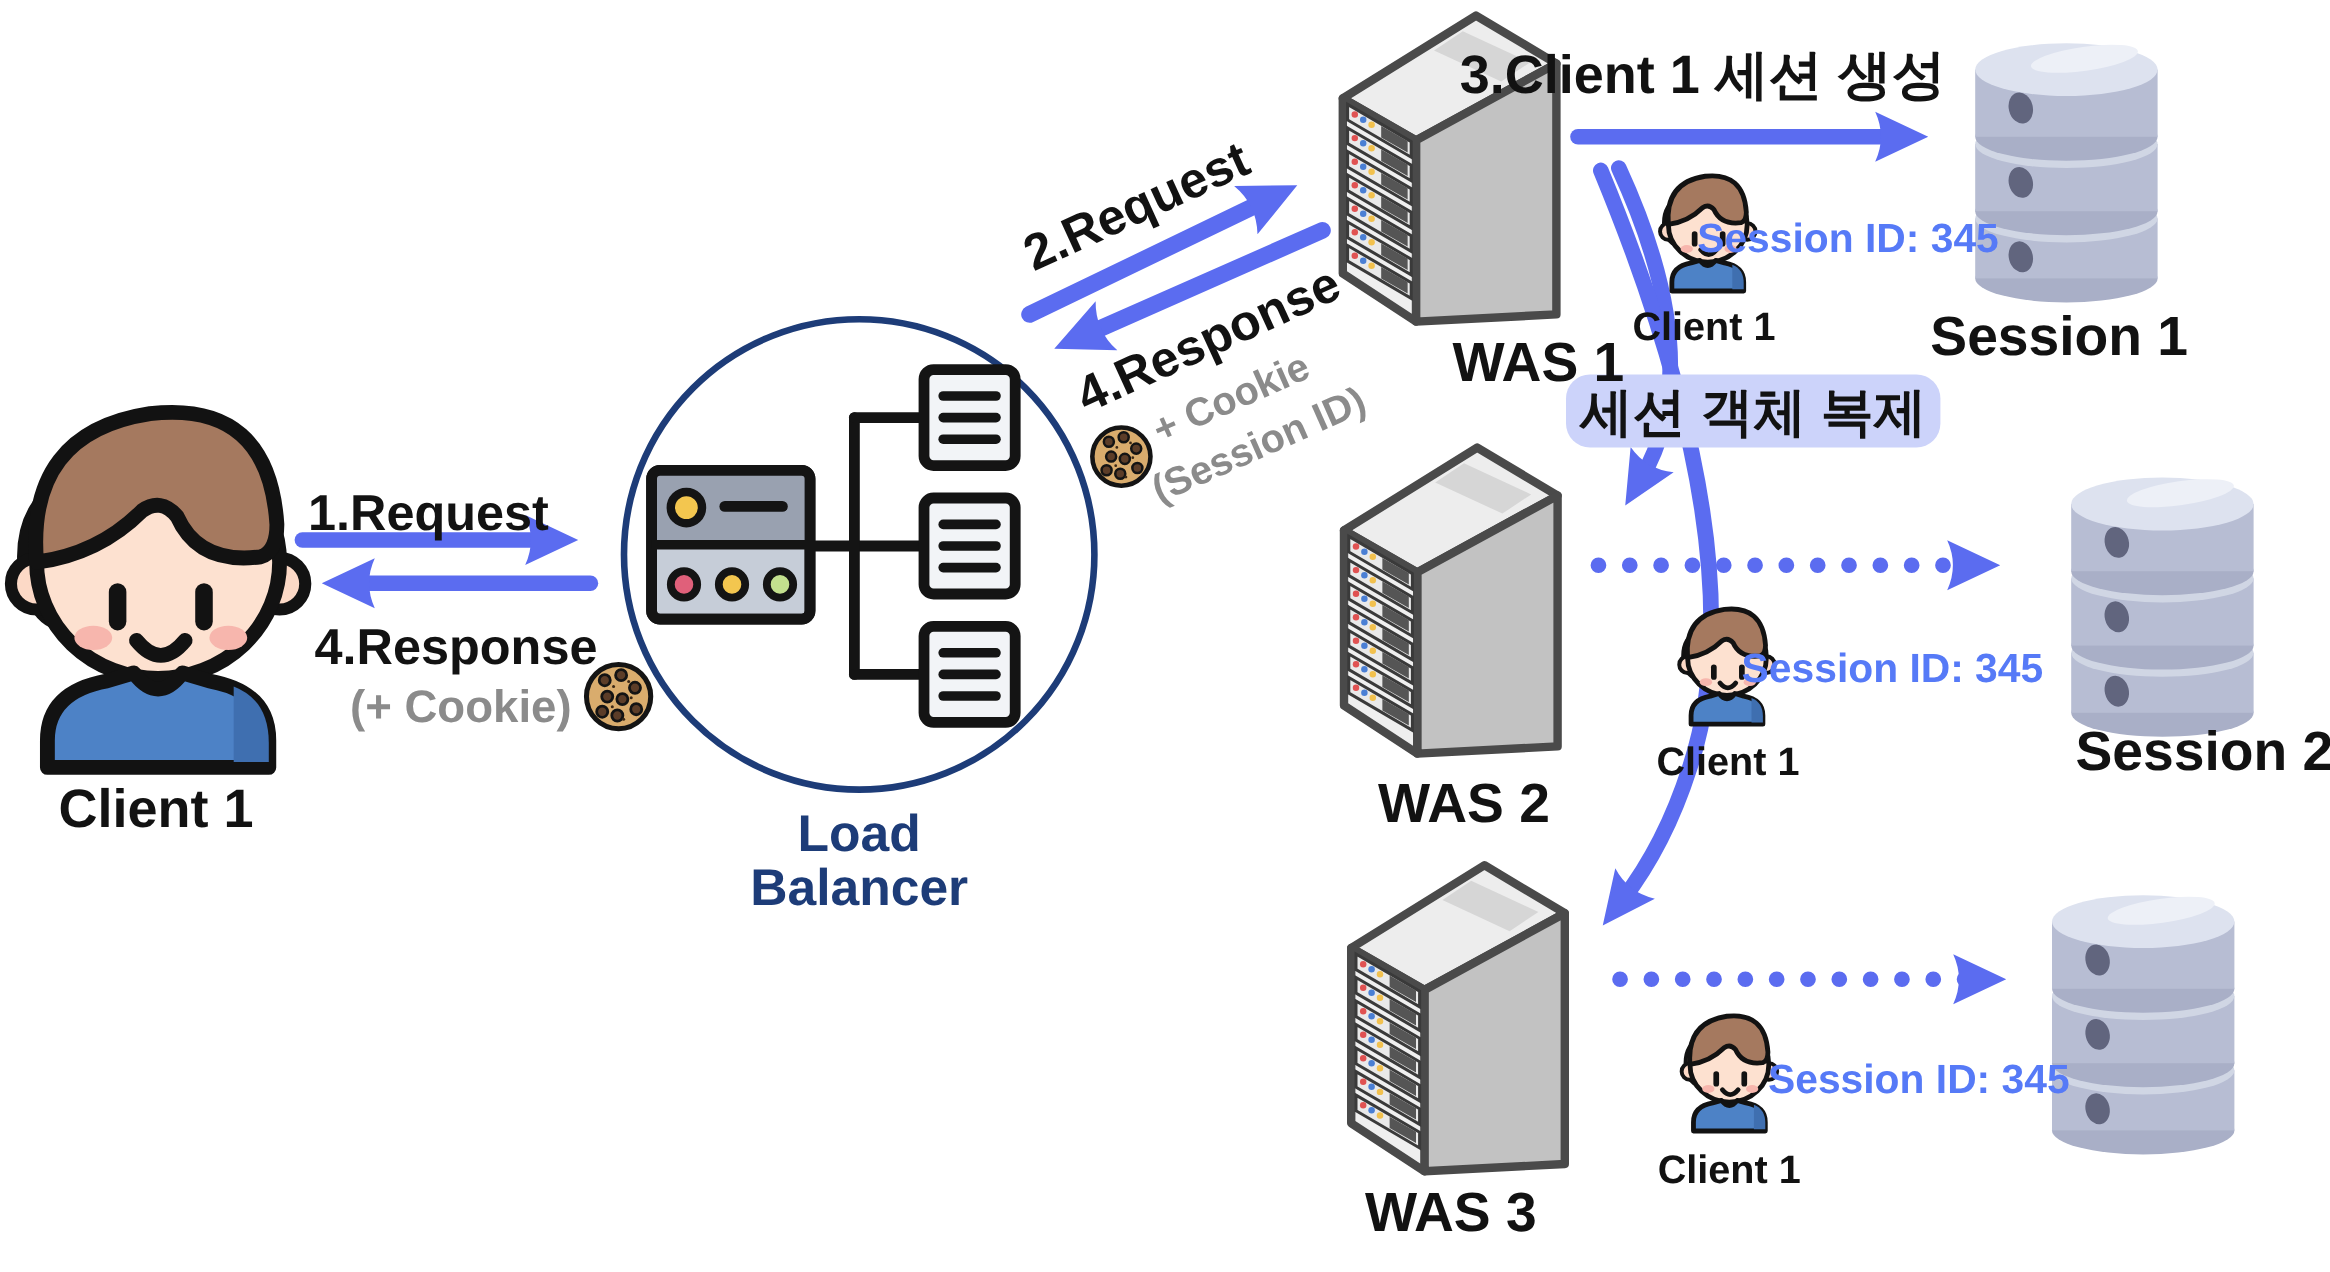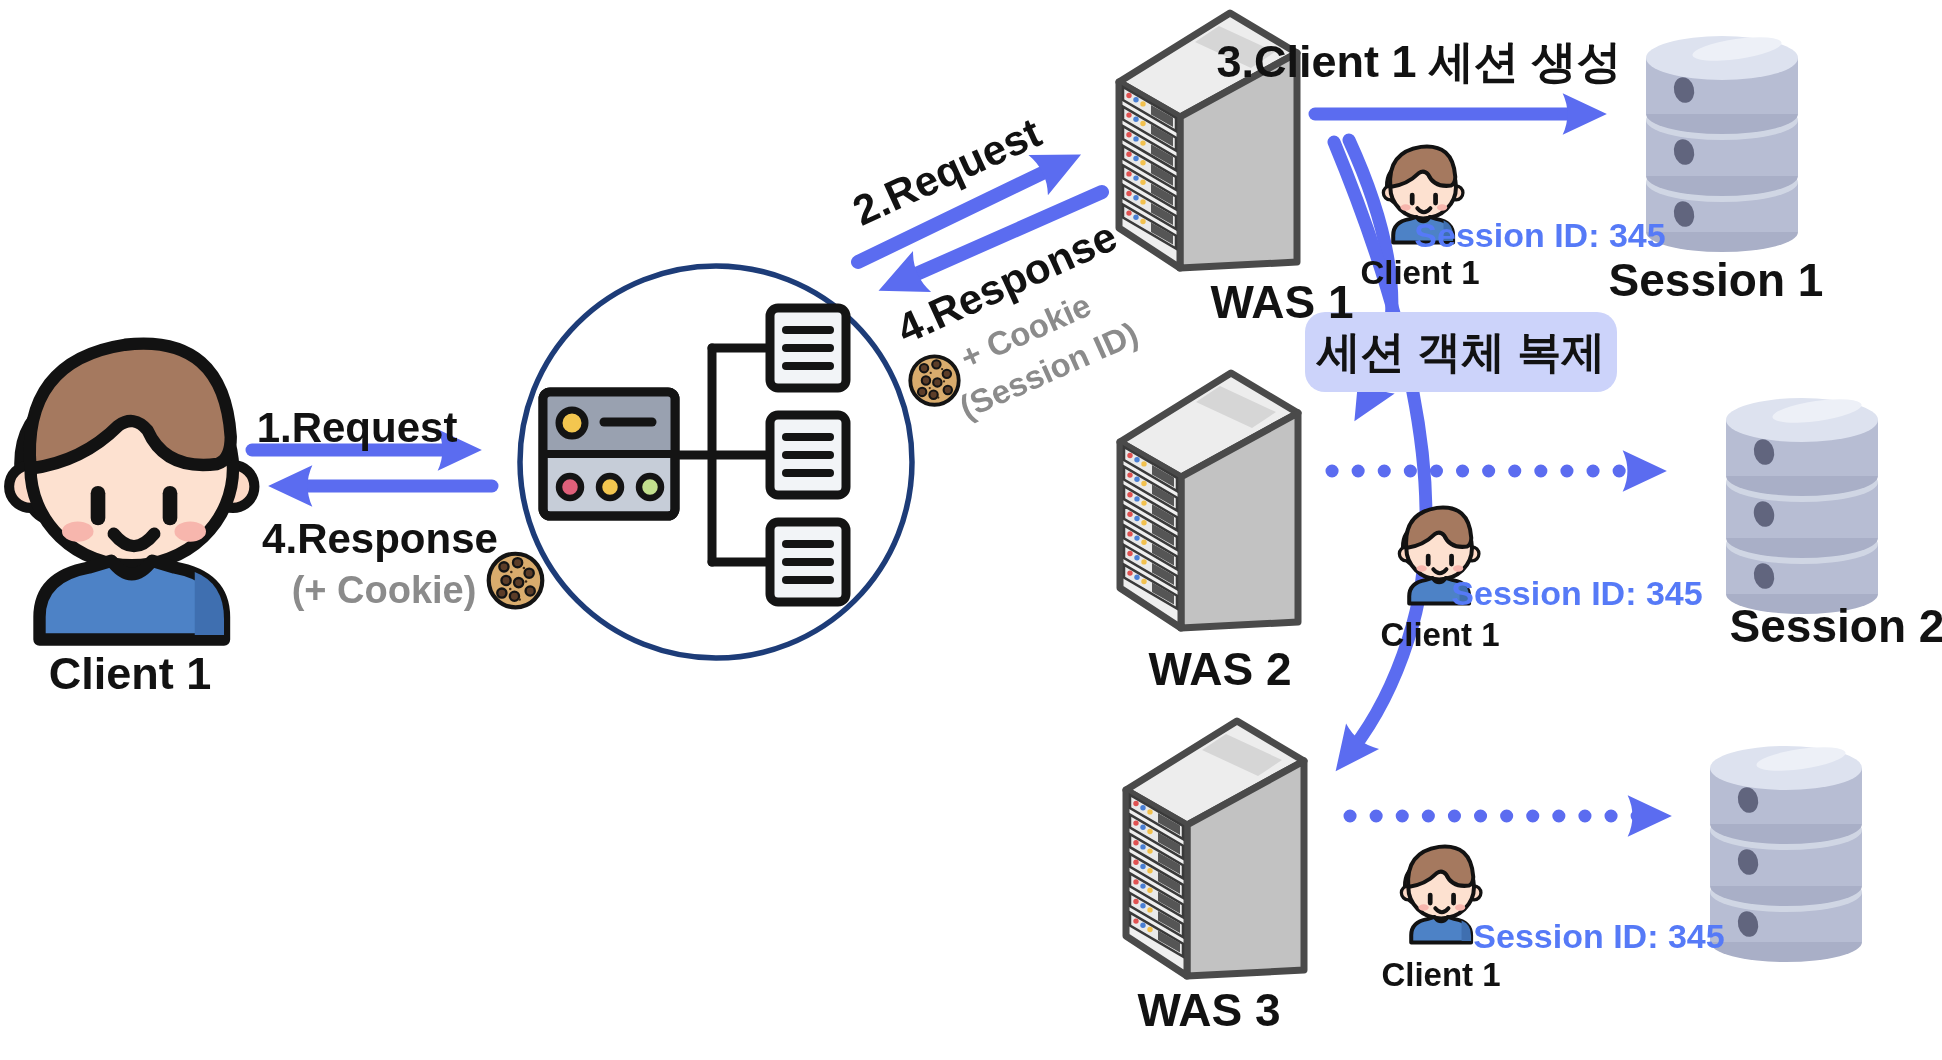--- a/index.html
+++ b/index.html
@@ -3,26 +3,26 @@
 <meta charset="utf-8">
 <style>
   html,body{margin:0;padding:0;background:#fff;}
   #canvas{position:relative;width:1942px;height:1060px;background:#ffffff;overflow:hidden;
           font-family:"Liberation Sans",sans-serif;}
   #art{position:absolute;left:0;top:0;}
   .t{position:absolute;font-weight:800;color:#121212;white-space:nowrap;line-height:1.05;}
   .ctr{transform:translate(-50%,-50%);}
   .blk{color:#121212;}
   .gray{color:#8b8b8b;}
-  .blue{color:#567af7;margin-top:36px;}
+  .blue{color:#567af7;}
   .navy{color:#1d3c78;text-align:center;white-space:pre-line;}
   .f45{font-size:45px;} .f46{font-size:46px;} .f42{font-size:42px;}
   .f43{font-size:43px;} .f38{font-size:38px;} .f34{font-size:34px;} .f33{font-size:33px;}
-  .badge{position:absolute;left:1305px;top:312px;width:312px;height:80px;background:#ccd3fa;
-         border-radius:20px;display:flex;align-items:center;justify-content:center;
+  .badge{position:absolute;left:1305px;top:312px;width:312px;height:61px;background:#ccd3fa;
+         border-radius:20px;display:flex;align-items:flex-end;justify-content:center;
          font-size:44px;font-weight:800;color:#121212;}
   .rot24{transform:translate(-50%,-50%) rotate(-24.5deg);}
   .rot24b{transform:translate(-50%,-50%) rotate(-24deg);}
 </style>
 </head>
 <body>
 
 <div id="canvas">
 
 <svg id="art" width="1942" height="1060" viewBox="0 0 1942 1060">
@@ -202,20 +202,22 @@
 
   <use href="#def-avatar" transform="translate(1383,133) scale(0.73)"></use>
   <use href="#def-avatar" transform="translate(1399,494) scale(0.73)"></use>
   <use href="#def-avatar" transform="translate(1401,833) scale(0.73)"></use>
 </svg>
 
 <div class="t f42 ctr blk" style="left:357px;top:428px;">1.Request</div>
 <div class="t f42 ctr blk" style="left:380px;top:539px;">4.Response</div>
 <div class="t f38 ctr gray" style="left:384px;top:591px;">(+ Cookie)</div>
 <div class="t f45 ctr blk" style="left:130px;top:674px;">Client 1</div>
+<div class="t f43 ctr navy" style="left:716px;top:718px;">Load
+Balancer</div>
 
 <div class="t f42 rot24 blk" style="left:947px;top:172px;">2.Request</div>
 <div class="t f42 rot24 blk" style="left:1007px;top:283px;">4.Response</div>
 <div class="t f33 rot24b gray" style="left:1026px;top:332px;">+ Cookie</div>
 <div class="t f33 rot24b gray" style="left:1049px;top:371px;">(Session ID)</div>
 
 <div class="t f45 ctr blk" style="left:1419px;top:62px;">3.Client 1 세션 생성</div>
 <div class="badge">
   <span>세션 객체 복제</span>
 </div>

